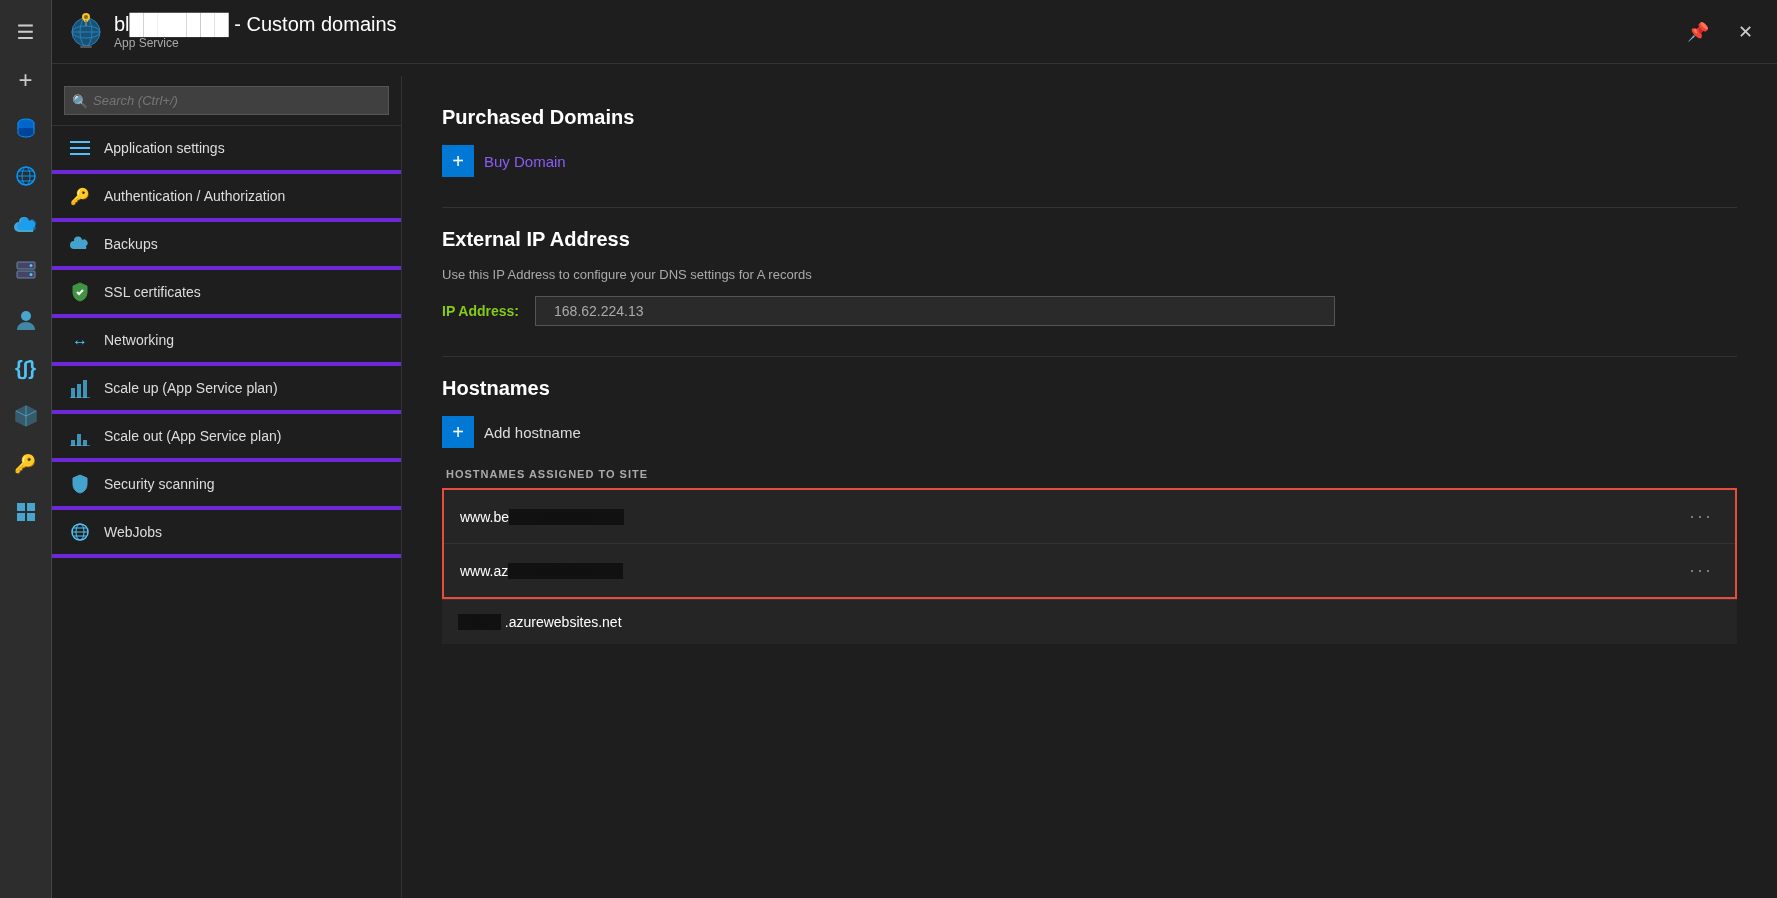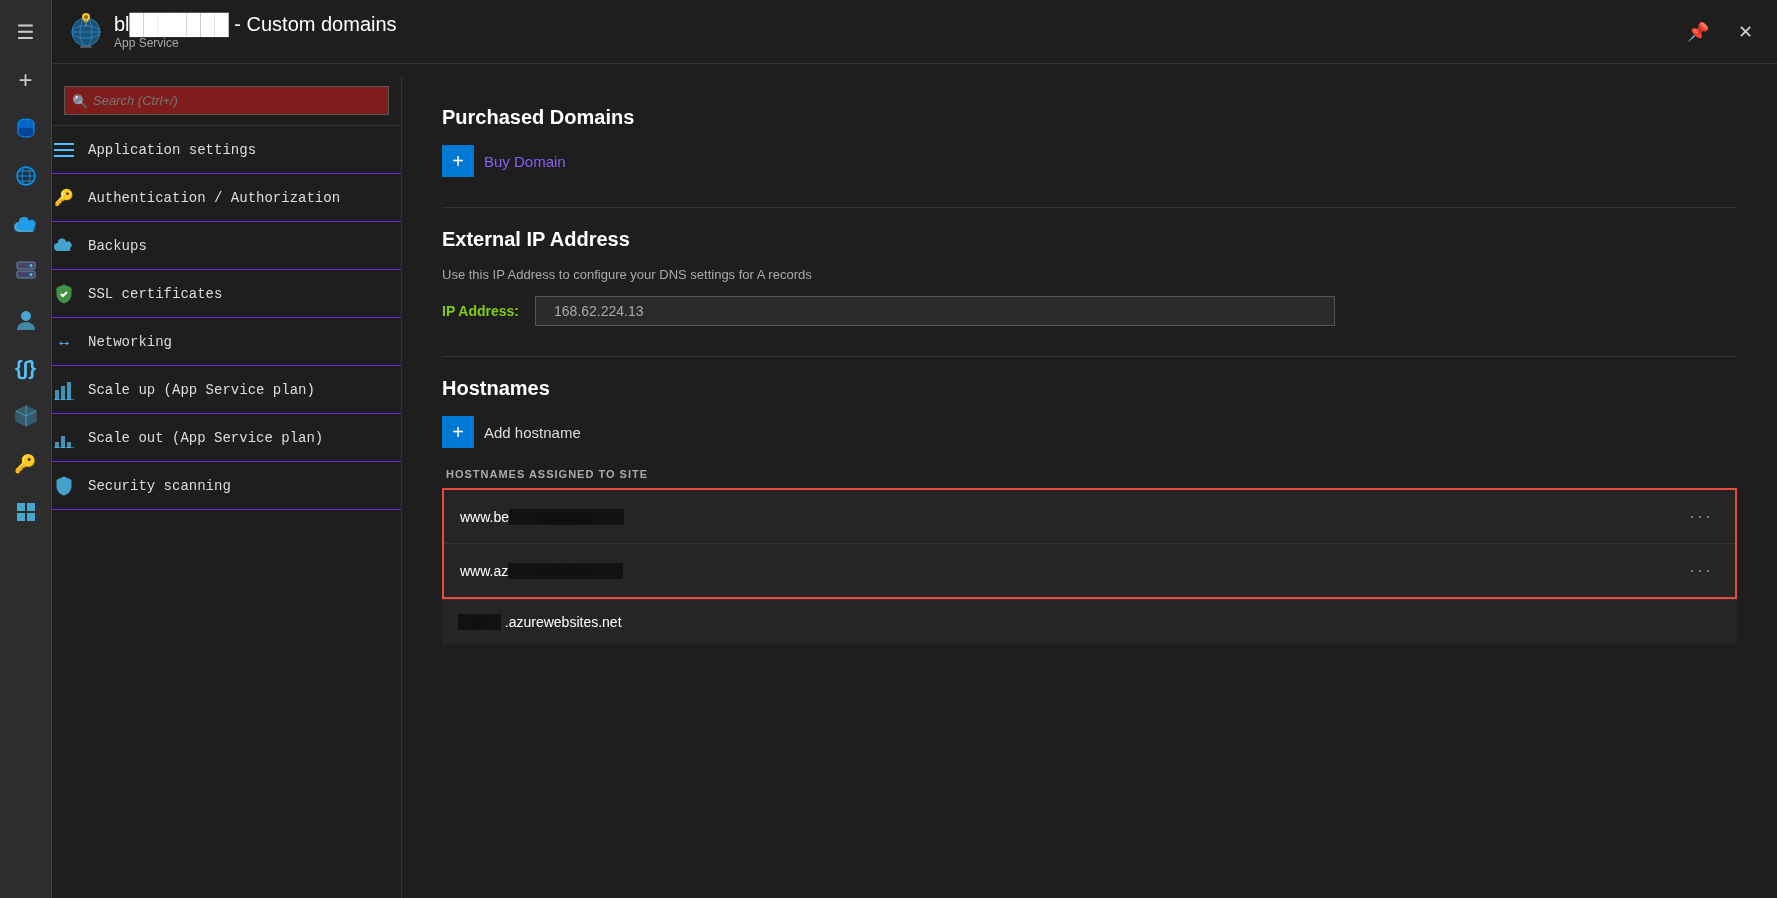--- a/index.html
+++ b/index.html
@@ -100,21 +100,21 @@
       overflow: hidden;
     }
 
     .sidebar-search {
       padding: 10px 12px;
       border-bottom: 1px solid #333;
       flex-shrink: 0;
     }
     .sidebar-search input {
       width: 100%;
-      background: #7f1d1d;
+      background: #404040;
       border: 1px solid #555;
       color: #aaa;
       padding: 6px 10px 6px 28px;
       font-size: 13px;
       font-style: italic;
       outline: none;
       border-radius: 0;
     }
     .search-wrap {
       position: relative;
@@ -133,25 +133,24 @@
       overflow-y: auto;
       overflow-x: hidden;
     }
     .sidebar-list::-webkit-scrollbar { width: 8px; }
     .sidebar-list::-webkit-scrollbar-track { background: #1e1e1e; }
     .sidebar-list::-webkit-scrollbar-thumb { background: #555; }
 
     .sidebar-item {
       display: flex;
       align-items: center;
-      padding: 10px 0;
+      padding: 10px 16px;
       cursor: pointer;
-      border-bottom: 1px solid #6d28d9;
+      border-bottom: 4px solid #6d28d9;
       min-height: 48px;
-      font-family: Liberation Mono, monospace;
     }
     .sidebar-item.active-outlined {
       background: #1e4a6e;
       outline: 2px solid #e74c3c;
       outline-offset: -2px;
     }
     .sidebar-item .item-icon {
       width: 24px;
       height: 24px;
       margin-right: 12px;
@@ -493,20 +492,32 @@
 
         <div class="sidebar-item">
           <div class="item-icon">
             <svg width="18" height="20" viewBox="0 0 18 20" fill="none">
               <path d="M9 1L2 4v6c0 5 3 8 7 9 4-1 7-4 7-9V4L9 1z" fill="#4fc3f7" opacity="0.8" stroke="#4fc3f7" stroke-width="1"></path>
             </svg>
           </div>
           <span class="item-label">Security scanning</span>
         </div>
 
+        <div class="sidebar-item">
+          <div class="item-icon">
+            <svg width="20" height="20" viewBox="0 0 20 20" fill="none">
+              <circle cx="10" cy="10" r="8" stroke="#4fc3f7" stroke-width="1.5" fill="none"></circle>
+              <ellipse cx="10" cy="10" rx="4" ry="8" stroke="#4fc3f7" stroke-width="1" fill="none"></ellipse>
+              <line x1="2" y1="10" x2="18" y2="10" stroke="#4fc3f7" stroke-width="1"></line>
+              <line x1="4" y1="6" x2="16" y2="6" stroke="#4fc3f7" stroke-width="1"></line>
+              <line x1="4" y1="14" x2="16" y2="14" stroke="#4fc3f7" stroke-width="1"></line>
+            </svg>
+          </div>
+          <span class="item-label">WebJobs</span>
+        </div>
       </div>
     </div>
 
     <div class="main-content">
 
       <div class="section-title">Purchased Domains</div>
 
       <div class="buy-domain-btn">
         <div class="plus-box">+</div>
         <span class="btn-text">Buy Domain</span>

